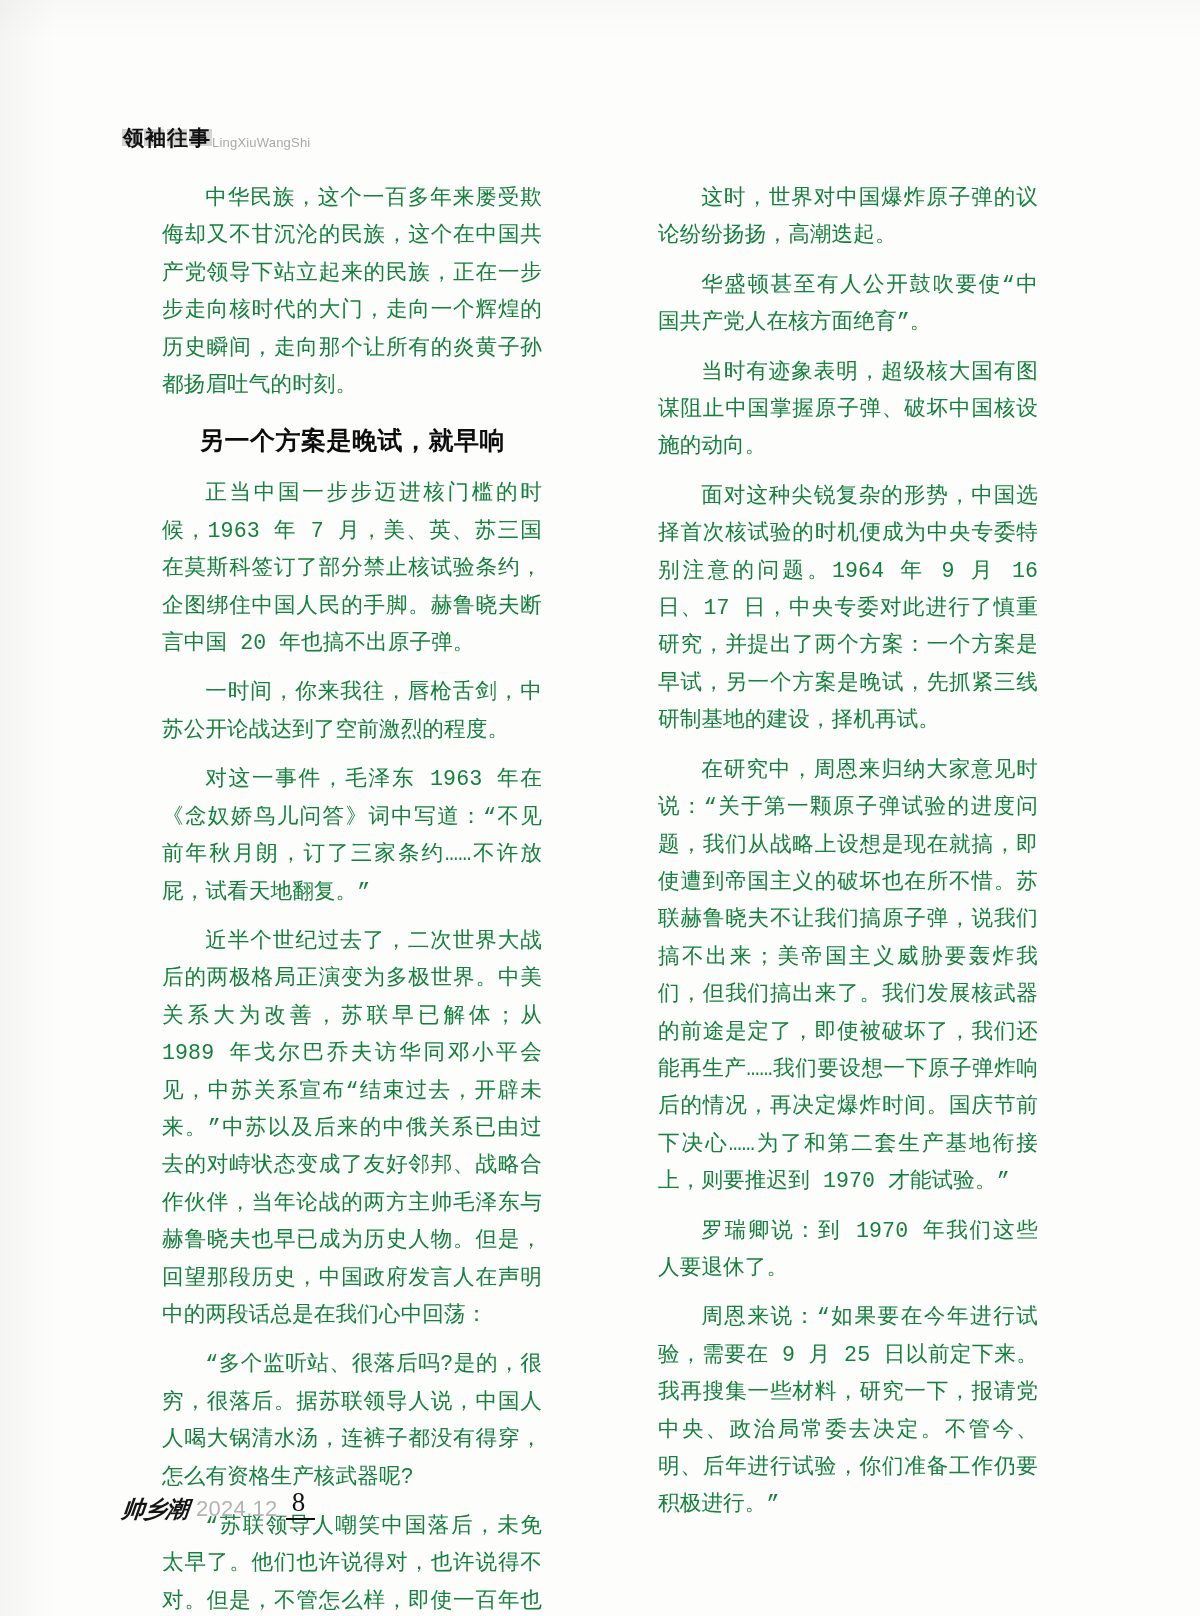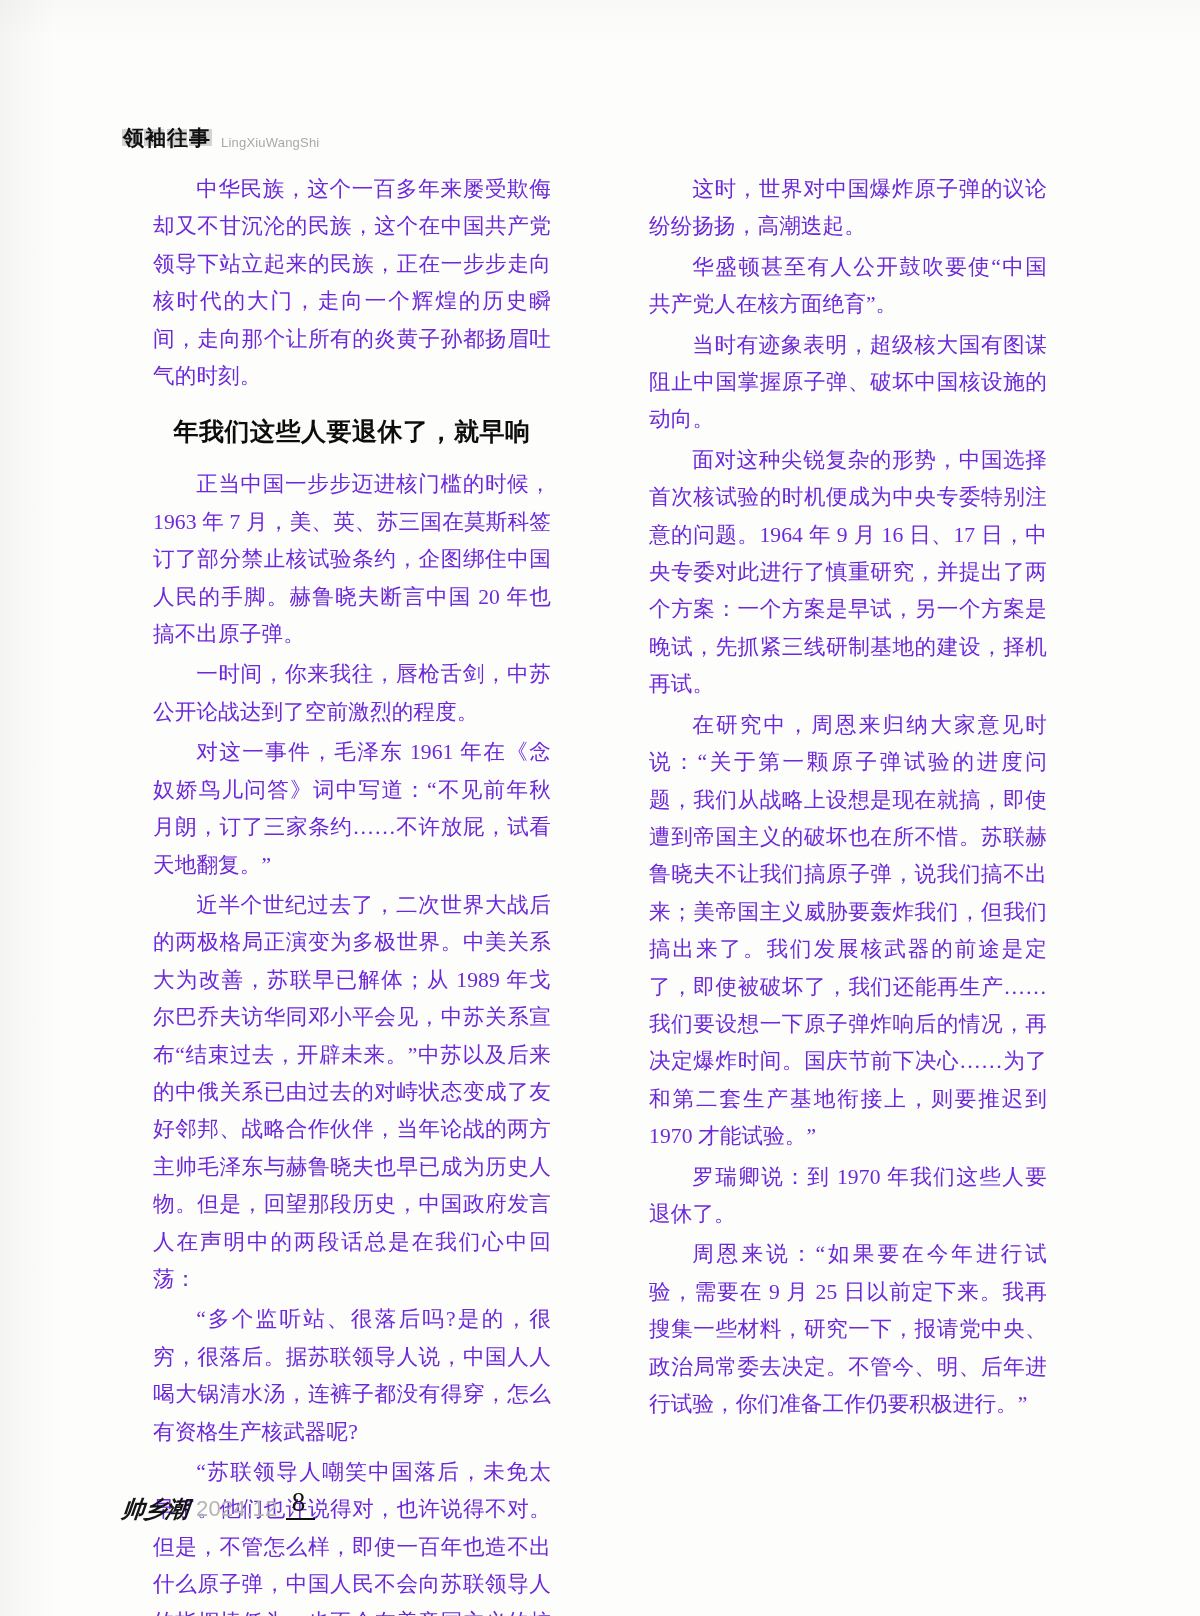--- a/index.html
+++ b/index.html
@@ -28,21 +28,20 @@
       linear-gradient(180deg, rgba(0,0,0,0.02) 0px, rgba(0,0,0,0.0) 40px);
   }
 
   
   .running-head {
     position: absolute;
     left: 122px;
     top: 126px;
     display: flex;
     align-items: flex-end;
-    gap: 9px;
   }
   .rh-cn {
     position: relative;
     font-family: "DejaVu Sans", sans-serif;
     font-weight: bold;
     font-size: 21px;
     letter-spacing: 1px;
     color: #111;
     line-height: 1;
     padding: 2px 1px 1px 1px;
@@ -78,29 +77,29 @@
   
   .col {
     position: absolute;
     top: 168px;
     width: 404px;
   }
   .col-left  { left: 150px; }
   .col-right { left: 646px; }
 
   p.para {
-    margin: 3px;
+    margin: 12px;
     font-size: 21.6px;
     line-height: 37.4px;
-    color: #6d28d9;
+    color: #15803d;
     text-align: justify;
     text-justify: inter-character;
     text-indent: 2em;
     letter-spacing: 0.1px;
-    font-family: Liberation Serif, serif;
+    font-family: Liberation Mono, monospace;
   }
 
   h2.section-title {
     margin: 17px 0 14px 0;
     font-family: "DejaVu Sans", "Liberation Sans", sans-serif;
     font-weight: bold;
     font-size: 25px;
     line-height: 40px;
     color: #0d0d0d;
     text-align: center;
@@ -150,24 +149,24 @@
 
   <div class="scan-tint"></div>
 
   <div class="running-head">
     <span class="rh-cn">领袖往事</span>
     <span class="rh-py">LingXiuWangShi</span>
   </div>
 
   <div class="col col-left">
     <p class="para">中华民族，这个一百多年来屡受欺侮却又不甘沉沦的民族，这个在中国共产党领导下站立起来的民族，正在一步步走向核时代的大门，走向一个辉煌的历史瞬间，走向那个让所有的炎黄子孙都扬眉吐气的时刻。</p>
-    <h2 class="section-title">年我们这些人要退休了，就早响</h2>
+    <h2 class="section-title">另一个方案是晚试，就早响</h2>
     <p class="para">正当中国一步步迈进核门槛的时候，1963 年 7 月，美、英、苏三国在莫斯科签订了部分禁止核试验条约，企图绑住中国人民的手脚。赫鲁晓夫断言中国 20 年也搞不出原子弹。</p>
     <p class="para">一时间，你来我往，唇枪舌剑，中苏公开论战达到了空前激烈的程度。</p>
-    <p class="para">对这一事件，毛泽东 1961 年在《念奴娇鸟儿问答》词中写道：“不见前年秋月朗，订了三家条约……不许放屁，试看天地翻复。”</p>
+    <p class="para">对这一事件，毛泽东 1963 年在《念奴娇鸟儿问答》词中写道：“不见前年秋月朗，订了三家条约……不许放屁，试看天地翻复。”</p>
     <p class="para">近半个世纪过去了，二次世界大战后的两极格局正演变为多极世界。中美关系大为改善，苏联早已解体；从 1989 年戈尔巴乔夫访华同邓小平会见，中苏关系宣布“结束过去，开辟未来。”中苏以及后来的中俄关系已由过去的对峙状态变成了友好邻邦、战略合作伙伴，当年论战的两方主帅毛泽东与赫鲁晓夫也早已成为历史人物。但是，回望那段历史，中国政府发言人在声明中的两段话总是在我们心中回荡：</p>
     <p class="para">“多个监听站、很落后吗?是的，很穷，很落后。据苏联领导人说，中国人人喝大锅清水汤，连裤子都没有得穿，怎么有资格生产核武器呢?</p>
     <p class="para">“苏联领导人嘲笑中国落后，未免太早了。他们也许说得对，也许说得不对。但是，不管怎么样，即使一百年也造不出什么原子弹，中国人民不会向苏联领导人的指挥棒低头，也不会在美帝国主义的核讹诈面前下跪。”</p>
 
   </div>
 
   <div class="col col-right">
     <p class="para">这时，世界对中国爆炸原子弹的议论纷纷扬扬，高潮迭起。</p>
     <p class="para">华盛顿甚至有人公开鼓吹要使“中国共产党人在核方面绝育”。</p>
     <p class="para">当时有迹象表明，超级核大国有图谋阻止中国掌握原子弹、破坏中国核设施的动向。</p>

